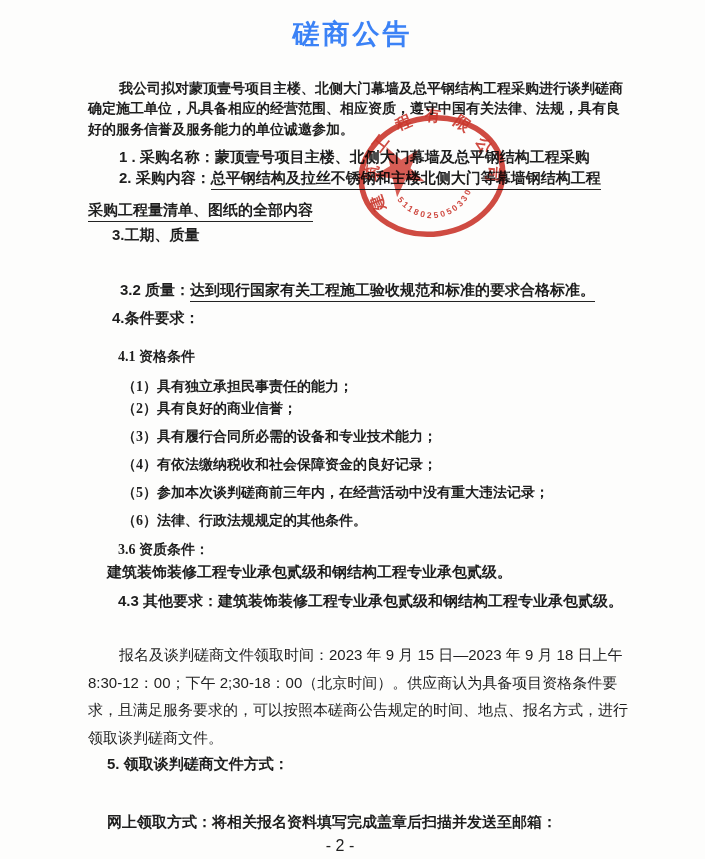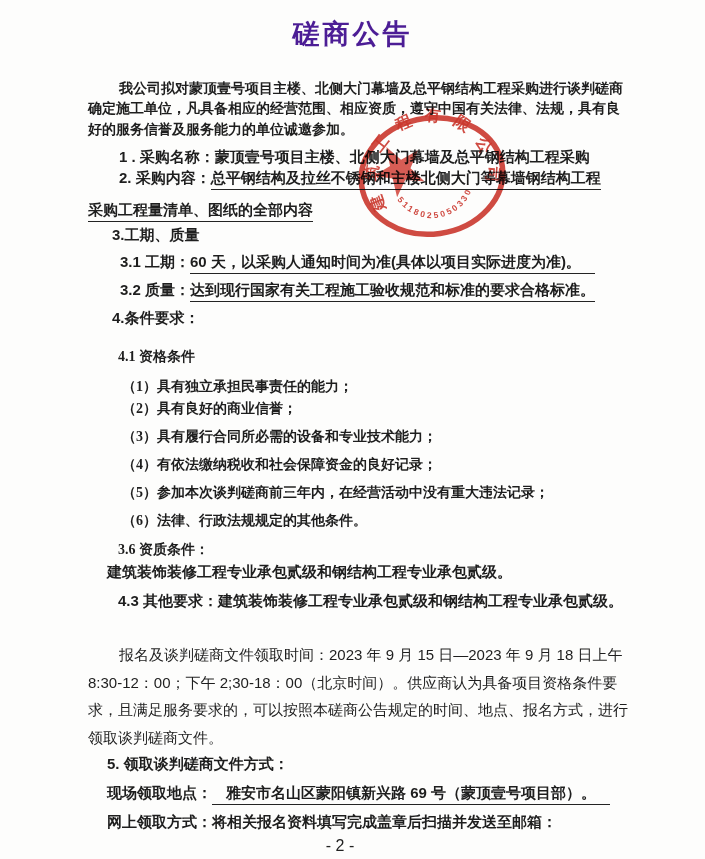--- a/index.html
+++ b/index.html
@@ -9,21 +9,21 @@
     margin:0 auto;
     background:#fdfdfc;
     overflow:hidden;
     font-family:"Liberation Serif", serif;
     color:#1e1e1e;
   }
   .doc-title{
     position:absolute;top:16px;left:0;width:705px;
     text-align:center;
     font-size:27px;font-weight:bold;letter-spacing:3px;
-    color:#4c1d95;
+    color:#3b82f6;
     font-family:"Liberation Serif", serif;
   }
   .b{position:absolute;font-size:14px;line-height:20px;white-space:nowrap;font-weight:bold;}
   .wrap{white-space:normal;}
   .hei{font-family:"Liberation Sans", sans-serif;font-weight:bold;font-size:15px;}
   .semi{font-family:"Liberation Sans", sans-serif;font-weight:400;font-size:15px;}
   .u{border-bottom:1.2px solid #242424;padding-bottom:3px;}
   .u-trail{padding-right:14px;}
   .u-lead{padding-left:14px;}
   .intro{top:79px;left:88px;width:537px;text-indent:31px;line-height:20.3px;}
@@ -76,23 +76,20 @@
   <div class="b item2a hei">
     <span>2.  采购内容：</span><span class="u">总平钢结构及拉丝不锈钢和主楼北侧大门等幕墙钢结构工程</span>
   </div>
 
   <div class="b item2b hei">
     <span class="u">采购工程量清单、图纸的全部内容</span>
   </div>
 
   <div class="b h3line hei">3.工期、质量</div>
 
-  <div class="b s31 hei">
-    <span>3.1 工期：</span><span class="u u-trail">60 天，以采购人通知时间为准(具体以项目实际进度为准)。</span>
-  </div>
 
   <div class="b s32 hei">
     <span>3.2 质量：</span><span class="u">达到现行国家有关工程施工验收规范和标准的要求合格标准。</span>
   </div>
 
   <div class="b h4line hei">4.条件要求：</div>
 
   <div class="b s41">4.1 资格条件</div>
 
   <div class="b q0">（1）具有独立承担民事责任的能力；</div>
@@ -105,23 +102,20 @@
   <div class="b s42">3.6 资质条件：</div>
 
   <div class="b s42v hei">建筑装饰装修工程专业承包贰级和钢结构工程专业承包贰级。</div>
 
   <div class="b s43 wrap hei">4.3 其他要求：建筑装饰装修工程专业承包贰级和钢结构工程专业承包贰级。</div>
 
   <div class="b reg wrap semi">报名及谈判磋商文件领取时间：2023 年 9 月 15 日—2023 年 9 月 18 日上午 8:30-12：00；下午 2;30-18：00（北京时间）。供应商认为具备项目资格条件要求，且满足服务要求的，可以按照本磋商公告规定的时间、地点、报名方式，进行领取谈判磋商文件。</div>
 
   <div class="b h5line hei">5.  领取谈判磋商文件方式：</div>
 
-  <div class="b onsite hei">
-    <span>现场领取地点：</span><span class="u u-lead u-trail">雅安市名山区蒙阳镇新兴路 69 号（蒙顶壹号项目部）。</span>
-  </div>
 
   <div class="b online hei">
     <span>网上领取方式：</span><span>将相关报名资料填写完成盖章后扫描并发送至邮箱：</span>
   </div>
 
   <div class="pagenum">- 2 -</div>
 
   <svg class="stamp" viewBox="0 0 164 140" xmlns="http://www.w3.org/2000/svg">
     <g transform="rotate(-8 82 70)">
       <ellipse cx="82" cy="70" rx="71" ry="58" fill="none" stroke="#c8271d" stroke-width="5.5" opacity="0.9"></ellipse>

